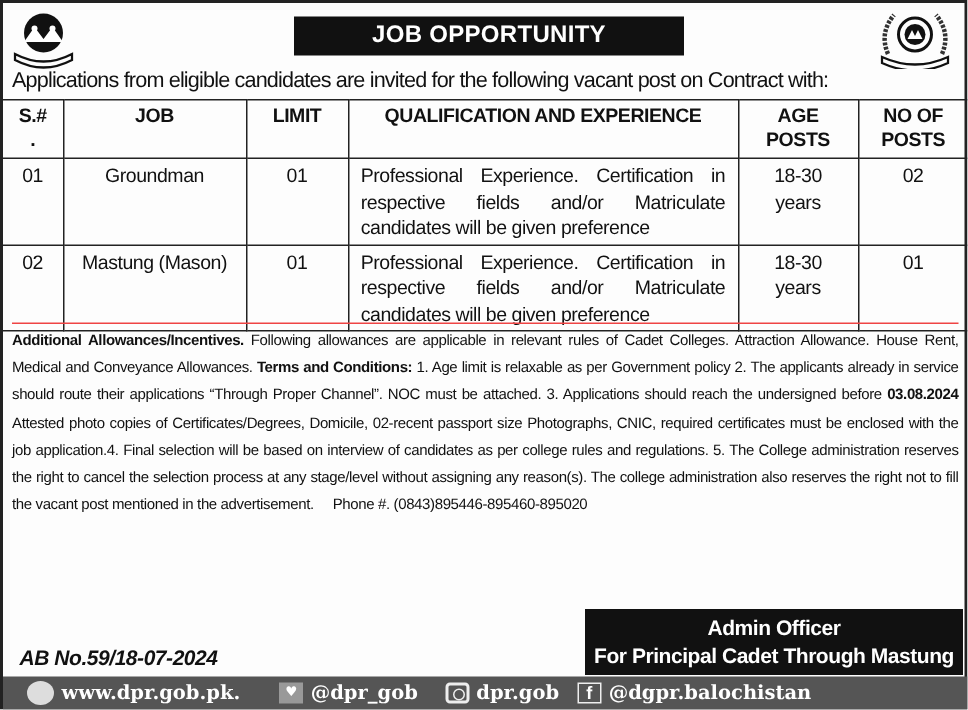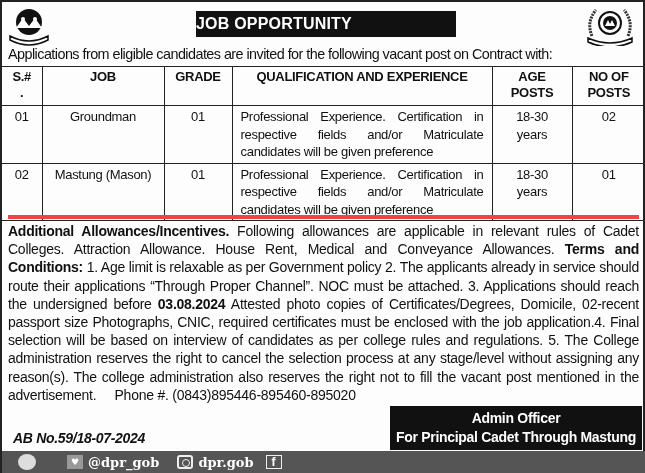--- a/index.html
+++ b/index.html
@@ -2,30 +2,30 @@
 <html><head>
   <meta charset="utf-8">
   <style>
     * { box-sizing: border-box; margin: 0; padding: 0; }
     html, body { width: 645px; height: 473px; background: #fff; overflow: hidden; }
     body { font-family: "Liberation Sans", sans-serif; color: #111; position: relative; }
     .ad { position: absolute; left: 0; top: 0; width: 645px; height: 473px; border: 2px solid #222; background: #fdfdfd; }
     .logo { position: absolute; top: 4px; width: 46px; height: 40px; }
     .logo-left { left: 4px; }
     .logo-right { left: 578px; width: 60px; }
-    .title-bar { position: absolute; left: 194px; top: 9px; width: 260px; height: 26px; background: #111; color: #fff; font-weight: bold; font-size: 16px; line-height: 26px; letter-spacing: 0.2px; }
+    .title-bar { position: absolute; left: 194px; top: 9px; width: 260px; height: 26px; background: #111; color: #fff; font-weight: bold; font-size: 16px; text-align: center; line-height: 26px; letter-spacing: 0.2px; }
     .intro { position: absolute; left: 6px; top: 44px; font-size: 14.4px; letter-spacing: -0.55px; white-space: nowrap; }
     table { position: absolute; left: 0; top: 64px; width: 643px; border-collapse: collapse; font-size: 13px; }
     th, td { border: 1px solid #222; vertical-align: top; padding: 2px 4px; text-align: center; letter-spacing: -0.3px; }
     th { font-weight: bold; font-size: 13px; line-height: 16px; height: 39px; }
     td { line-height: 17.5px; height: 54px; margin-left: 40px; }
     td.qual { text-align: justify; text-align-last: left; padding: 2px 8px; }
     tr > *:first-child { border-left: none; }
     tr > *:last-child { border-right: none; }
-    .body-text { position: absolute; left: 6px; top: 213px; width: 631px; font-size: 14px; line-height: 18.2px; text-align: justify; letter-spacing: -0.25px; border-top: 4px solid #ef4444; padding-top: 3px; }
+    .body-text { position: absolute; left: 6px; top: 213px; width: 631px; font-size: 10px; line-height: 18.2px; text-align: justify; letter-spacing: -0.25px; border-top: 1px solid #ef4444; padding-top: 3px; }
     .body-text b { font-weight: bold; }
     .sig-box { position: absolute; left: 388px; top: 404px; width: 252px; height: 44px; background: #111; color: #fff; font-weight: bold; font-size: 14px; text-align: center; line-height: 19px; padding-top: 3px; letter-spacing: -0.3px; }
     .ab-no { position: absolute; left: 11px; top: 428px; font-size: 14px; font-weight: bold; letter-spacing: -0.3px; font-style: italic; }
     .footer { position: absolute; left: 0; top: 449px; width: 643px; height: 22px; background: #555; color: #fff; font-family: "DejaVu Serif", serif; font-weight: bold; font-size: 13px; display: flex; align-items: center; padding-left: 16px; white-space: nowrap; }
     .footer .item { display: flex; align-items: center; margin-right: 12px; }
     .footer .ico { display: inline-block; width: 16px; height: 14px; margin-right: 5px; position: relative; }
     .ico-globe { border-radius: 50%; background: #ddd; width: 18px !important; height: 16px !important; }
     .ico-twitter { background: #999; color: #fff; font-size: 9px; text-align: center; line-height: 14px; }
     .ico-insta { border: 2px solid #eee; border-radius: 3px; }
     .ico-insta::after { content: ""; position: absolute; left: 3px; top: 2px; width: 6px; height: 6px; border: 1.5px solid #eee; border-radius: 50%; }
@@ -63,21 +63,21 @@
         <col style="width:122px">
         <col style="width:68px">
         <col style="width:260px">
         <col style="width:80px">
         <col style="width:73px">
     </colgroup>
     <thead>
       <tr>
         <th><span>S.#</span><br><span>.</span></th>
         <th>JOB</th>
-        <th>GRADE</th>
+        <th>LIMIT</th>
         <th>QUALIFICATION AND EXPERIENCE</th>
         <th style="padding:2px 18px">AGE POSTS</th>
         <th style="padding:2px 14px">NO OF POSTS</th>
       </tr>
     </thead>
     <tbody>
       <tr>
         <td>01</td>
         <td>Groundman</td>
         <td>01</td>
@@ -101,27 +101,29 @@
   <div class="sig-box">
     <div>Admin Officer</div>
     <div>For Principal  Cadet Through Mastung</div>
   </div>
 
   <div class="ab-no">AB No.59/18-07-2024</div>
 
   <div class="footer">
     <div class="item">
       <span class="ico ico-globe"></span>
+      <span>www.dpr.gob.pk.</span>
     </div>
     <div class="item" style="margin-left:14px">
       <span class="ico ico-twitter">♥</span>
       <span>@dpr_gob</span>
     </div>
     <div class="item" style="margin-left:6px">
       <span class="ico ico-insta"></span>
       <span>dpr.gob</span>
     </div>
     <div class="item" style="margin-right:0">
       <span class="ico ico-fb">f</span>
+      <span>@dgpr.balochistan</span>
     </div>
   </div>
 
 </div>
 
 </body></html>

